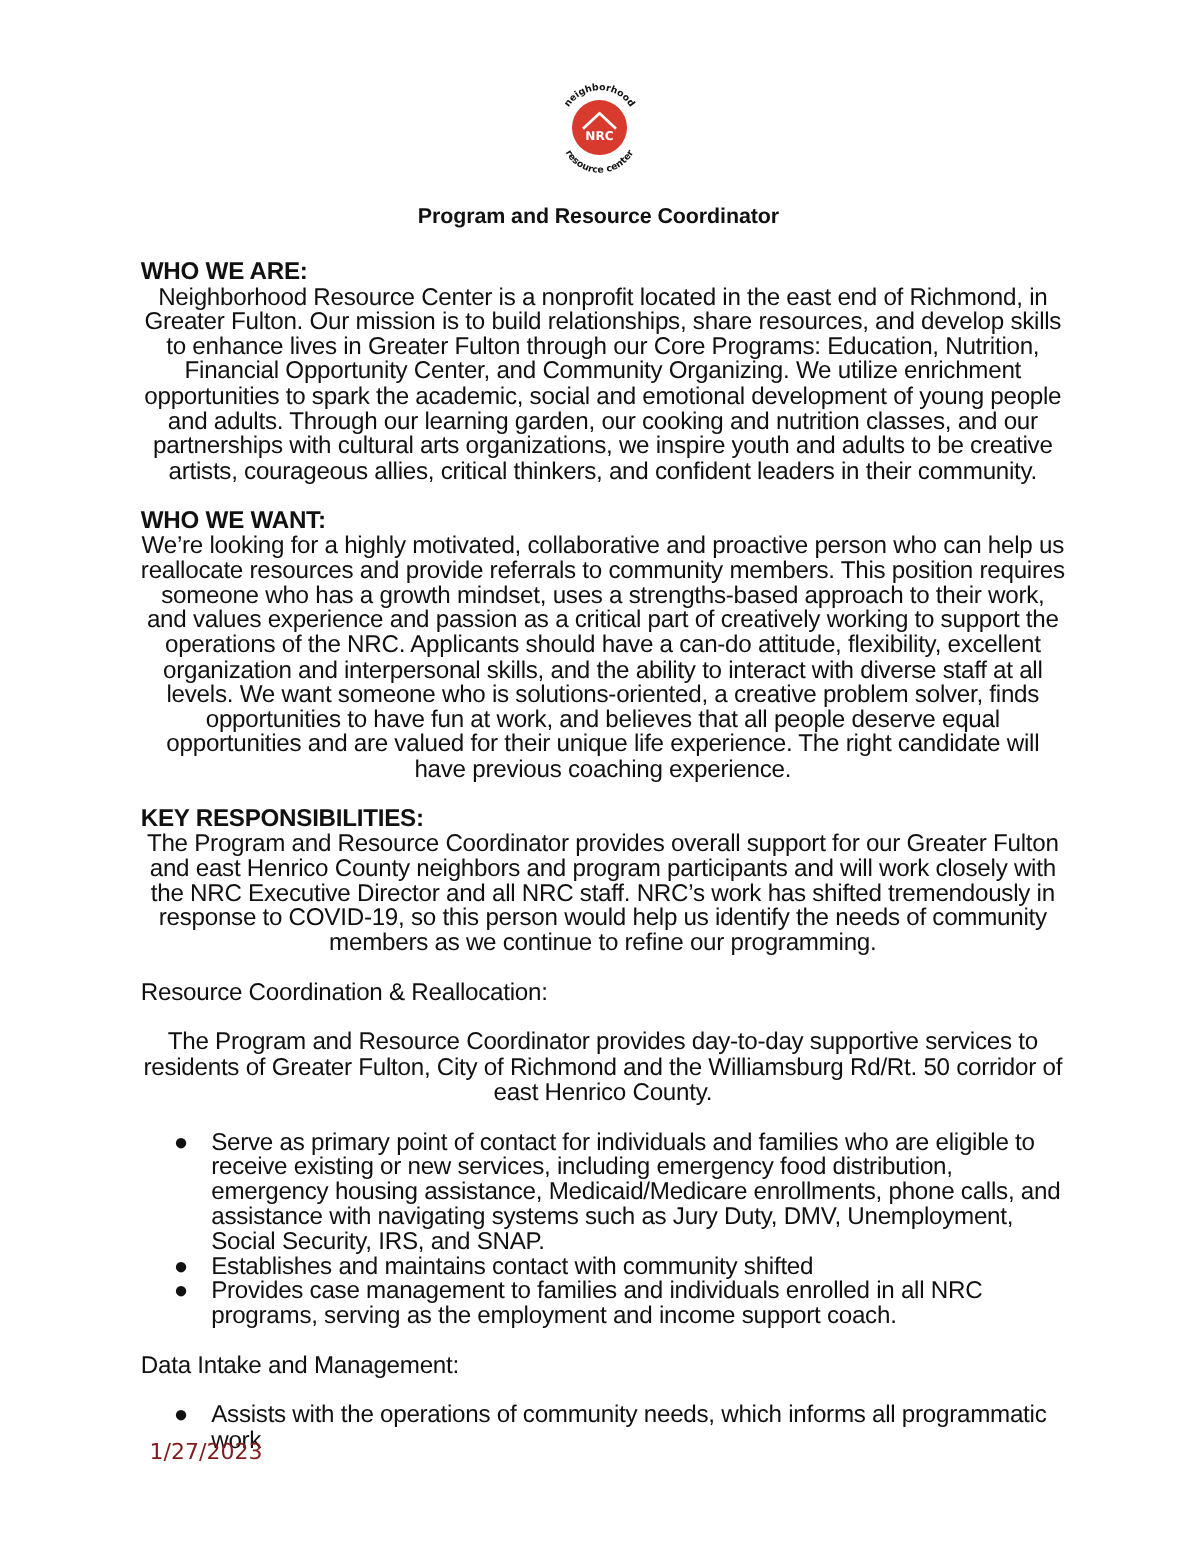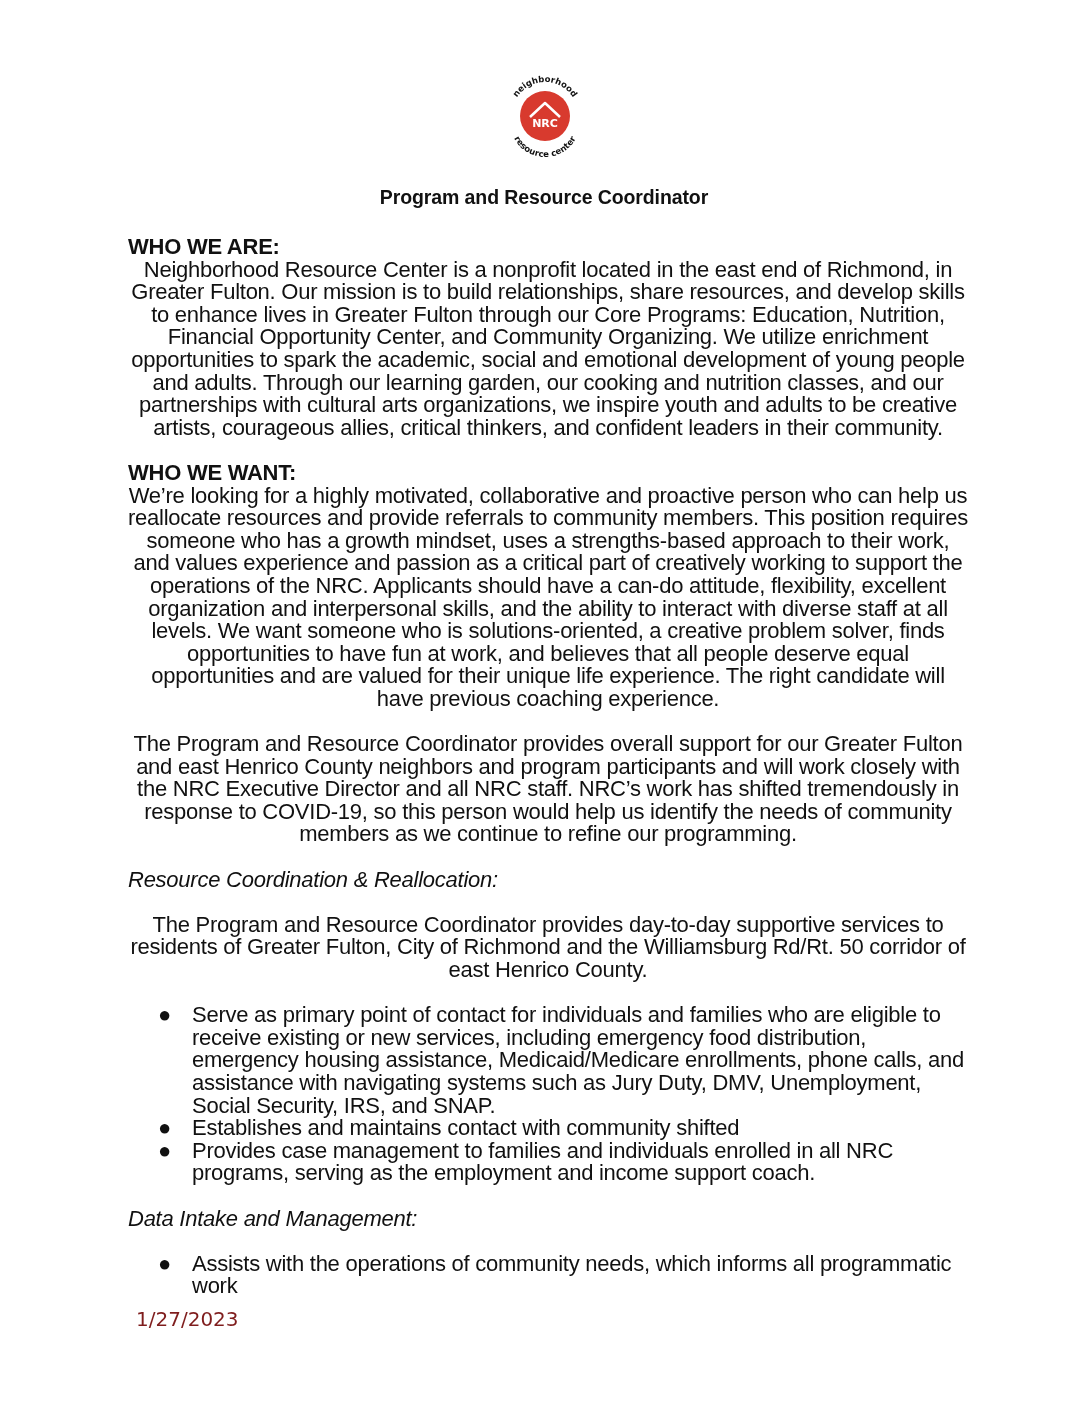--- a/index.html
+++ b/index.html
@@ -36,21 +36,21 @@
       font-size: 22px;
       line-height: 22.6px;
       letter-spacing: -0.25px;
     }
     .section-heading {
       font-weight: bold;
       margin: 0;
     }
     .para { margin: 0; text-align: center; }
     .gap { height: 22.6px; }
-    .subheading { font-style: italic; margin: 0; }
+    .subheading { margin: 0; }
     ul.bullets {
       list-style: none;
       margin: 0;
       padding: 0 0 0 64px;
     }
     ul.bullets li {
       position: relative;
     }
     ul.bullets li .bullet {
       position: absolute;
@@ -94,20 +94,21 @@
   </section>
   <div class="gap"></div>
 
   <section>
     <p class="section-heading">WHO WE WANT:</p>
     <p class="para">We’re looking for a highly motivated, collaborative and proactive person who can help us reallocate resources and provide referrals to community members. This position requires someone who has a growth mindset, uses a strengths-based approach to their work, and values experience and passion as a critical part of creatively working to support the operations of the NRC. Applicants should have a can-do attitude, flexibility, excellent organization and interpersonal skills, and the ability to interact with diverse staff at all levels. We want someone who is solutions-oriented, a creative problem solver, finds opportunities to have fun at work, and believes that all people deserve equal opportunities and are valued for their unique life experience. The right candidate will have previous coaching experience.</p>
   </section>
   <div class="gap"></div>
 
   <section>
+    <p class="section-heading">KEY RESPONSIBILITIES:</p>
     <p class="para">The Program and Resource Coordinator provides overall support for our Greater Fulton and east Henrico County neighbors and program participants and will work closely with the NRC Executive Director and all NRC staff. NRC’s work has shifted tremendously in response to COVID-19, so this person would help us identify the needs of community members as we continue to refine our programming.</p>
   </section>
   <div class="gap"></div>
 
   <section>
     <p class="subheading">Resource Coordination &amp; Reallocation:</p>
     <div class="gap"></div>
     <p class="para">The Program and Resource Coordinator provides day-to-day supportive services to residents of Greater Fulton, City of Richmond and the Williamsburg Rd/Rt. 50 corridor of east Henrico County.</p>
     <div class="gap"></div>
     <ul class="bullets">

